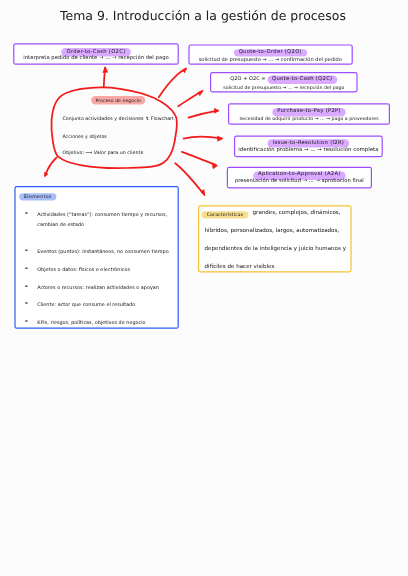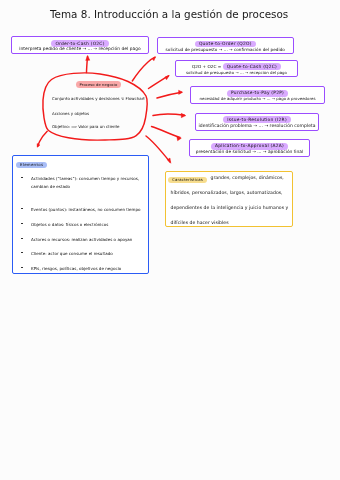--- a/index.html
+++ b/index.html
@@ -34,21 +34,21 @@
   #pb1 .bline{font-size:4.2px;}
   #pb2 .bline{font-size:3.9px;}
   #pb3 .bline{font-size:3.9px;}
   #pb4 .bline{font-size:4.5px;}
   #pb5 .bline{font-size:4.35px;}
 </style>
 </head>
 <body>
 
 <div class="page">
-  <div class="title">Tema 8. Introducción a la gestión de procesos</div>
+  <div class="title">Tema 9. Introducción a la gestión de procesos</div>
 
   <div class="pbox" id="pb0" style="left:11px;top:36.3px;width:138px;height:17.6px;">
     <div class="chipline" style="text-align:center;"><span class="chip p">Order-to-Cash (O2C)</span></div>
     <div class="bline" style="text-align:center;">interpreta pedido de cliente → ... → recepción del pago</div>
   </div>
 
   <div class="pbox" id="pb1" style="left:156.5px;top:36.8px;width:137.5px;height:16.8px;">
     <div class="chipline" style="text-align:center;"><span class="chip p">Quote-to-Order (Q2O)</span></div>
     <div class="bline" style="text-align:center;">solicitud de presupuesto → ... → confirmación del pedido</div>
   </div>

